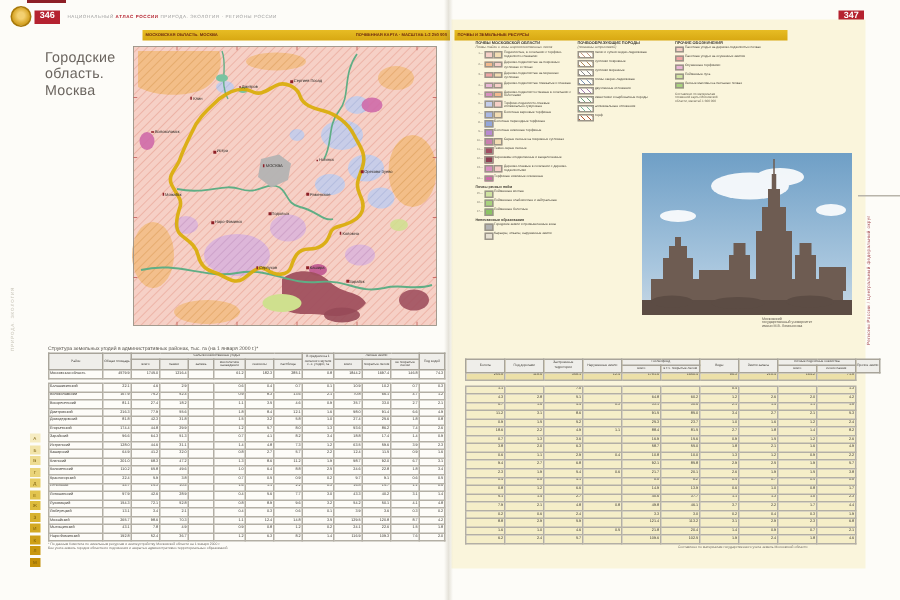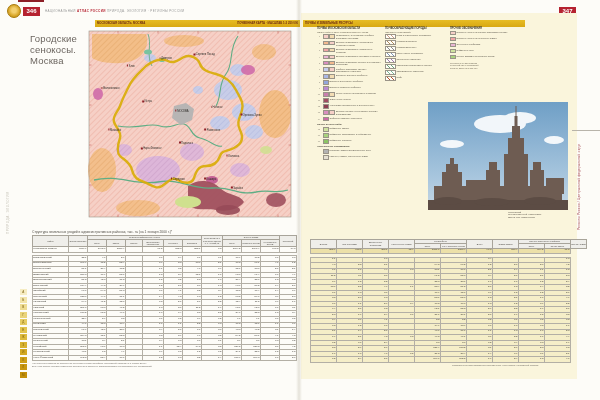--- a/index.html
+++ b/index.html
@@ -73,21 +73,21 @@
     <span class="r">ПОЧВЕННАЯ КАРТА · МАСШТАБ 1:2 250 000</span>
   </div>
   <div class="abs rp-bg"></div>
   <div class="abs goldband" style="left:303px;width:222px;padding:0 2px;box-sizing:border-box;">
     <span>ПОЧВЫ И ЗЕМЕЛЬНЫЕ РЕСУРСЫ</span>
   </div>
   <div class="abs gutter"></div>
 
   <div class="abs" id="page-title">
     <div>Городские</div>
-    <div>сенокосы.</div>
+    <div>область.</div>
     <div>Москва</div>
   </div>
 
   <svg class="abs" style="left:88px;top:30px;" width="204" height="188" viewBox="0 0 204 188">
     <defs>
       <pattern id="p-pink" width="4" height="4" patternUnits="userSpaceOnUse" patternTransform="rotate(45)">
         <rect width="4" height="4" fill="#f6d0c6"></rect>
           <line x1="0" y1="0" x2="0" y2="4" stroke="#e59a8a" stroke-width="0.7"></line>
       </pattern>
       <pattern id="p-or" width="4" height="4" patternUnits="userSpaceOnUse" patternTransform="rotate(45)">

